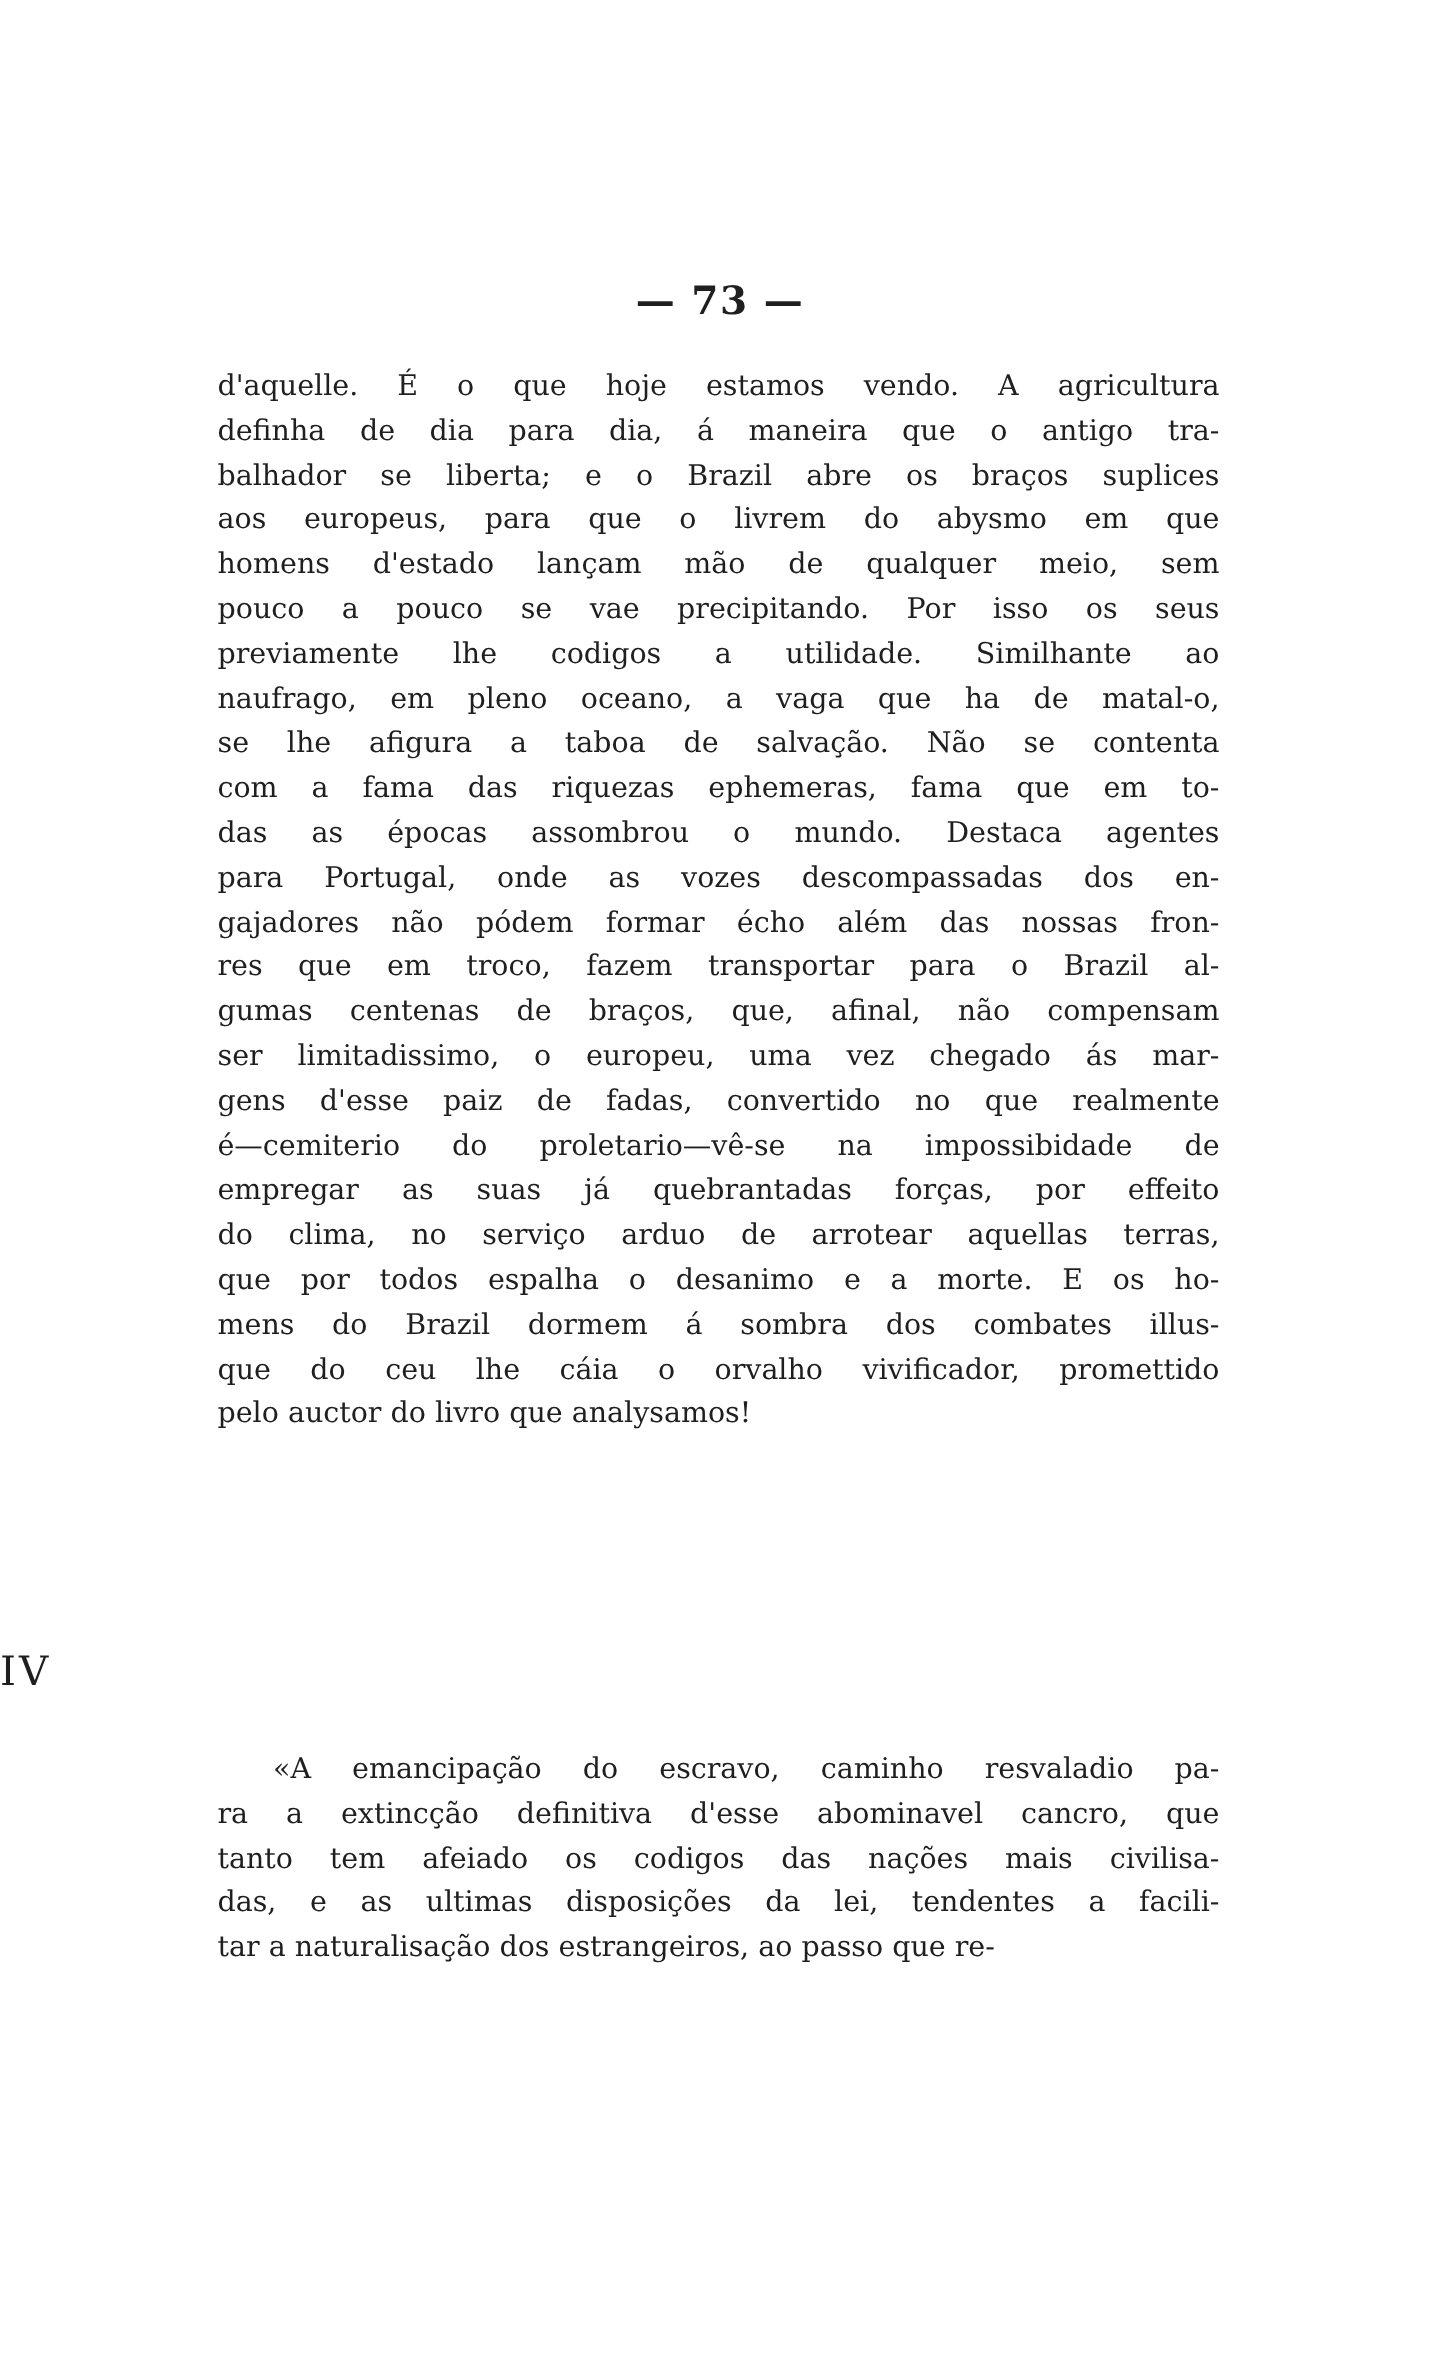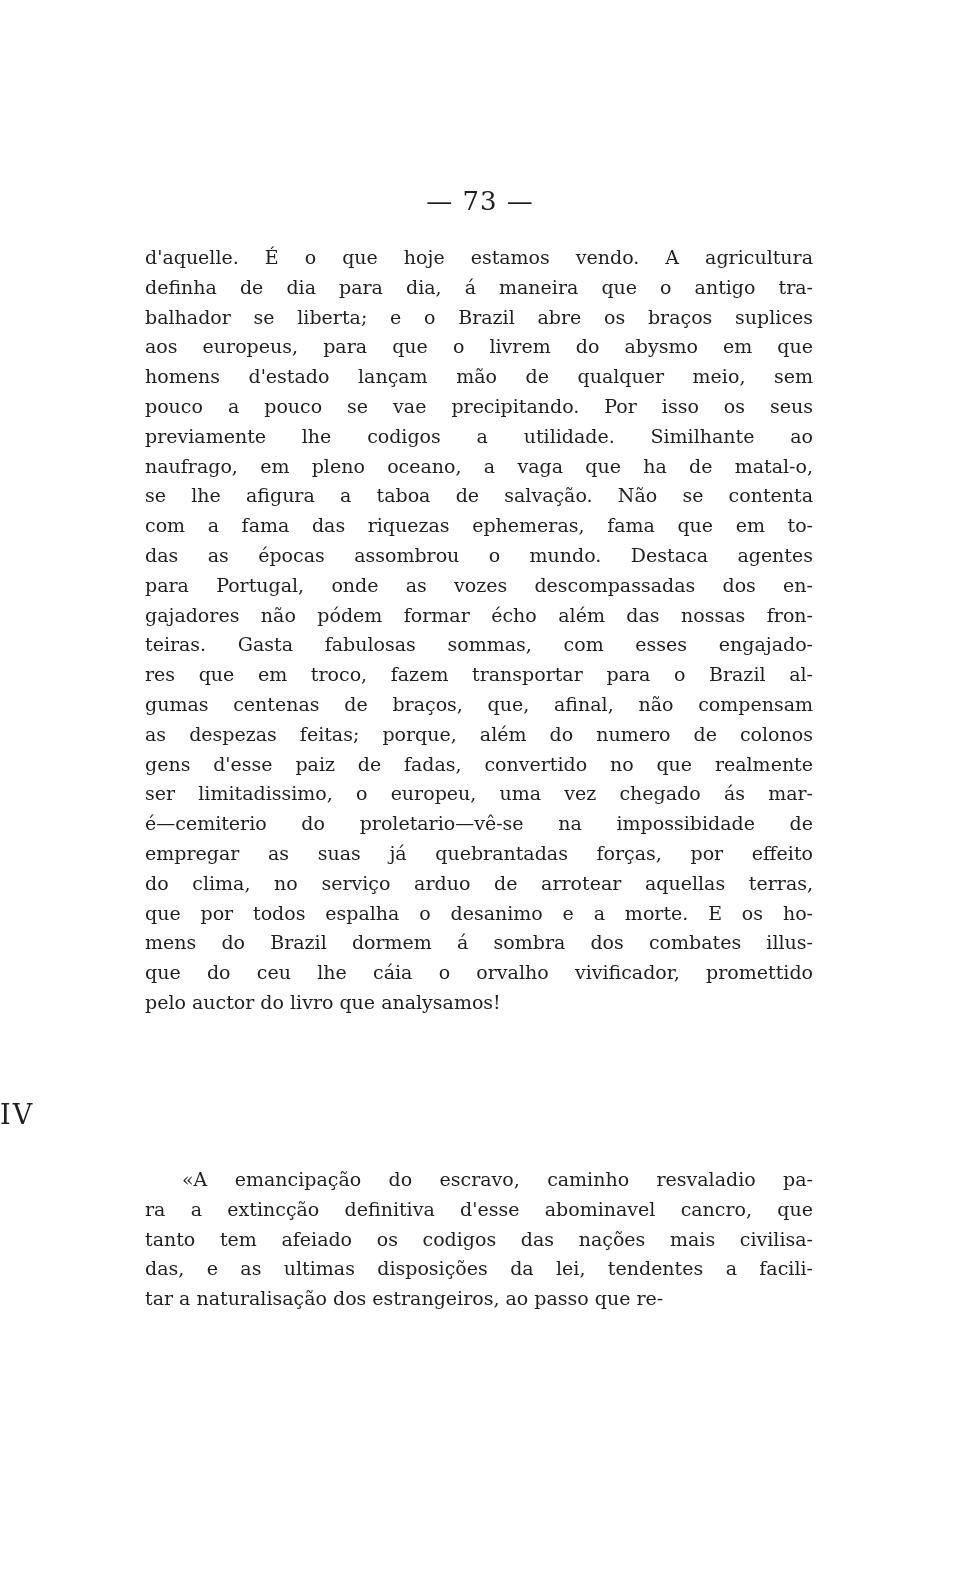--- a/index.html
+++ b/index.html
@@ -21,21 +21,21 @@
     height: 1573px;
     background: #ffffff;
   }
   .page-number {
     position: absolute;
     top: 186px;
     left: 0;
     width: 960px;
     text-align: center;
     font-size: 26px;
-    font-weight: normal;
+    font-weight: bold;
     letter-spacing: 1px;
   }
   .text-block {
     position: absolute;
     left: 145px;
     width: 668px;
   }
   #paragraph-1 { top: 243px; }
   #paragraph-2 { top: 1165px; }
   .line {
@@ -77,26 +77,24 @@
       <div class="line">aos europeus, para que o livrem do abysmo em que</div>
       <div class="line">homens d'estado lançam mão de qualquer meio, sem</div>
       <div class="line">pouco a pouco se vae precipitando. Por isso os seus</div>
       <div class="line">previamente lhe codigos a utilidade. Similhante ao</div>
       <div class="line">naufrago, em pleno oceano, a vaga que ha de matal-o,</div>
       <div class="line">se lhe afigura a taboa de salvação. Não se contenta</div>
       <div class="line">com a fama das riquezas ephemeras, fama que em to-</div>
       <div class="line">das as épocas assombrou o mundo. Destaca agentes</div>
       <div class="line">para Portugal, onde as vozes descompassadas dos en-</div>
       <div class="line">gajadores não pódem formar écho além das nossas fron-</div>
-      <div class="line">teiras. Gasta fabulosas sommas, com esses engajado-</div>
       <div class="line">res que em troco, fazem transportar para o Brazil al-</div>
       <div class="line">gumas centenas de braços, que, afinal, não compensam</div>
-      <div class="line">as despezas feitas; porque, além do numero de colonos</div>
+      <div class="line">ser limitadissimo, o europeu, uma vez chegado ás mar-</div>
       <div class="line">gens d'esse paiz de fadas, convertido no que realmente</div>
-      <div class="line">ser limitadissimo, o europeu, uma vez chegado ás mar-</div>
       <div class="line">é—cemiterio do proletario—vê-se na impossibidade de</div>
       <div class="line">empregar as suas já quebrantadas forças, por effeito</div>
       <div class="line">do clima, no serviço arduo de arrotear aquellas terras,</div>
       <div class="line">que por todos espalha o desanimo e a morte. E os ho-</div>
       <div class="line">mens do Brazil dormem á sombra dos combates illus-</div>
       <div class="line">que do ceu lhe cáia o orvalho vivificador, promettido</div>
       <div class="line last">pelo auctor do livro que analysamos!</div>
     </div>
 
   <div class="section-heading">IV</div>

